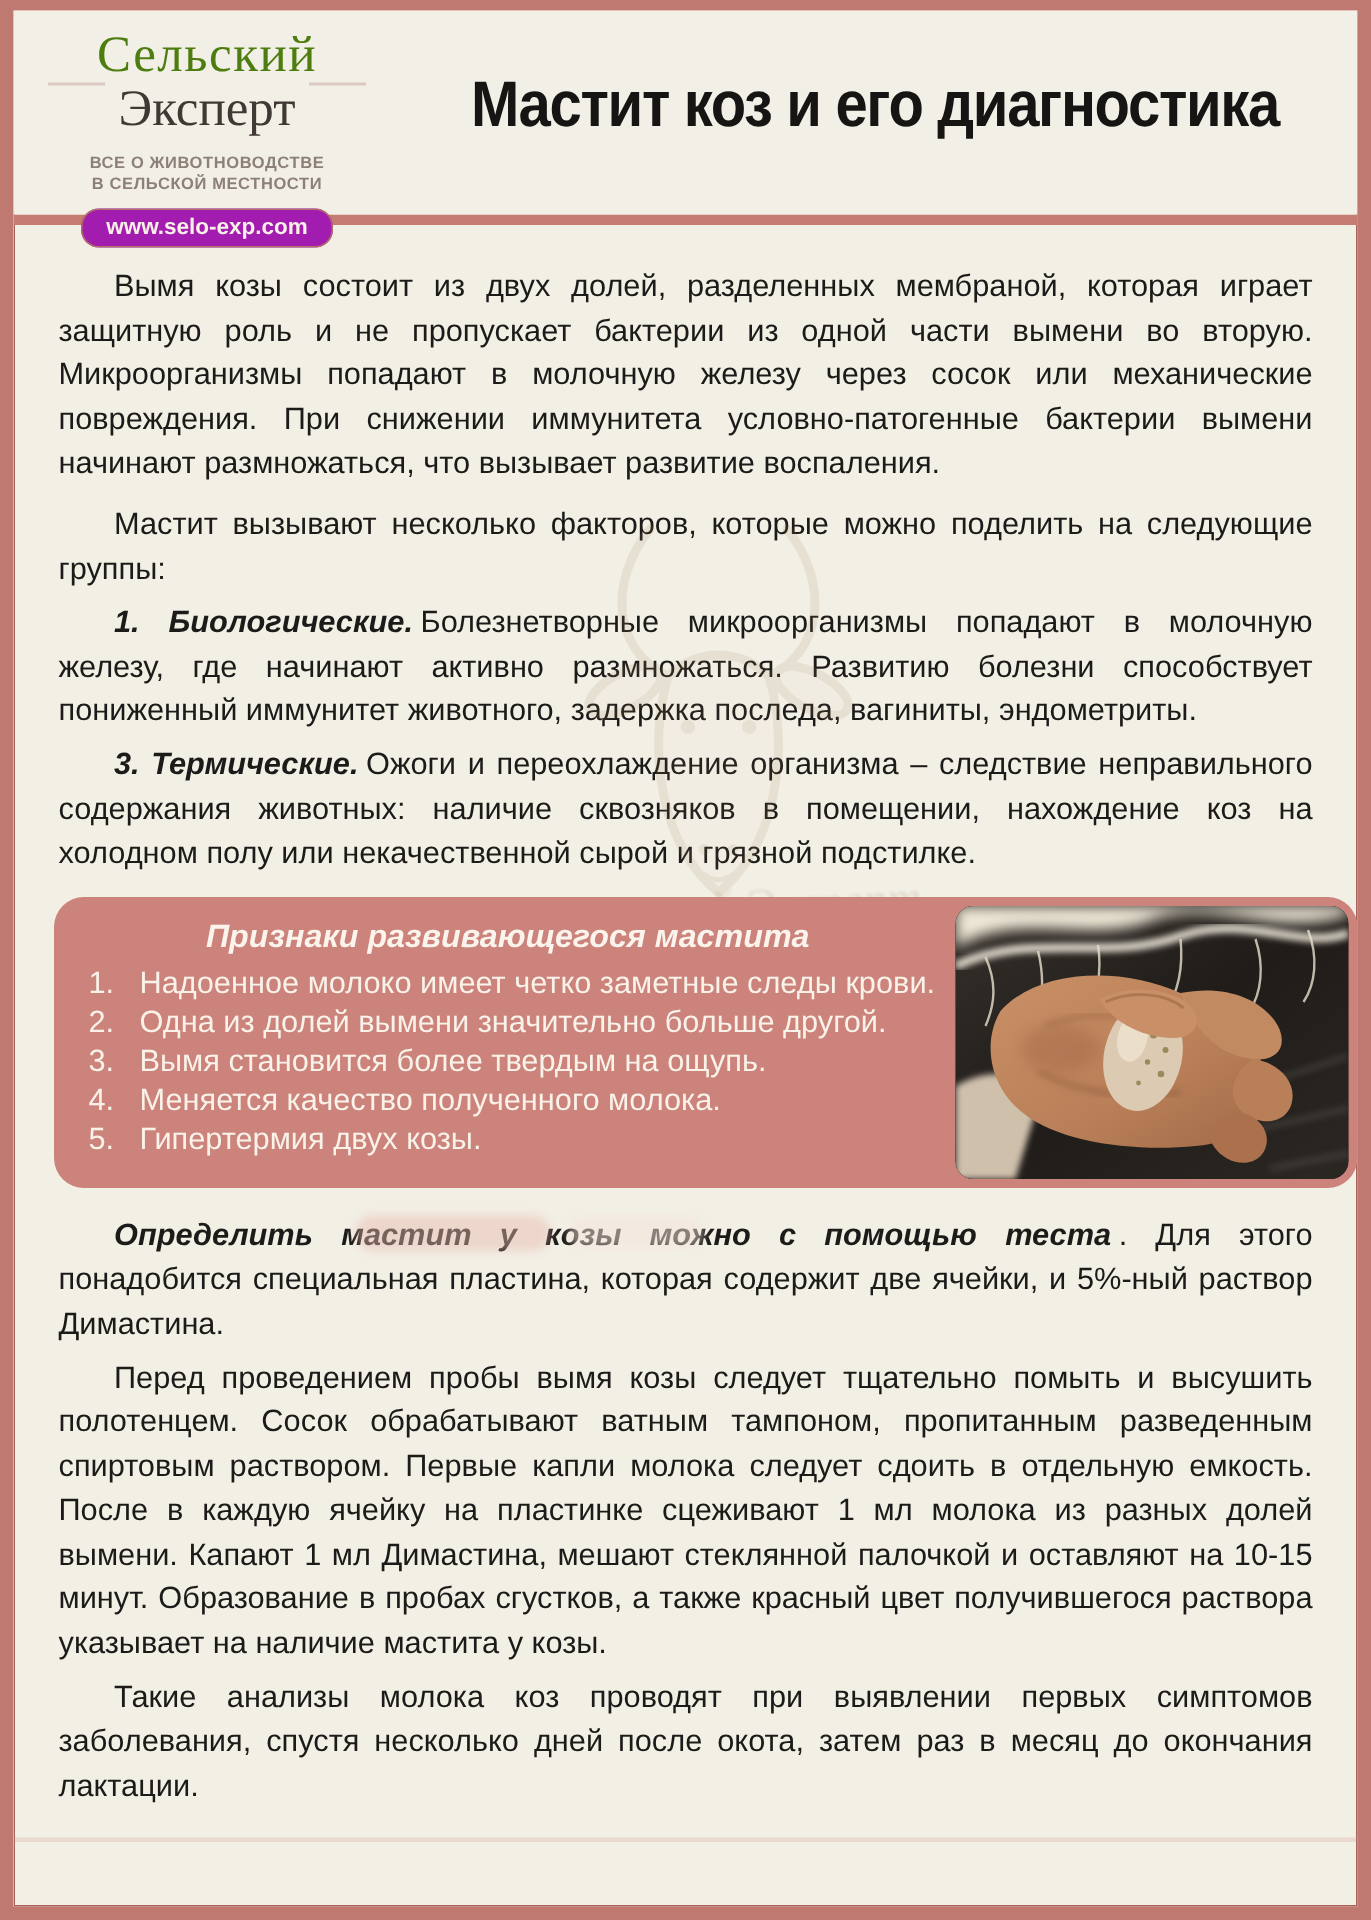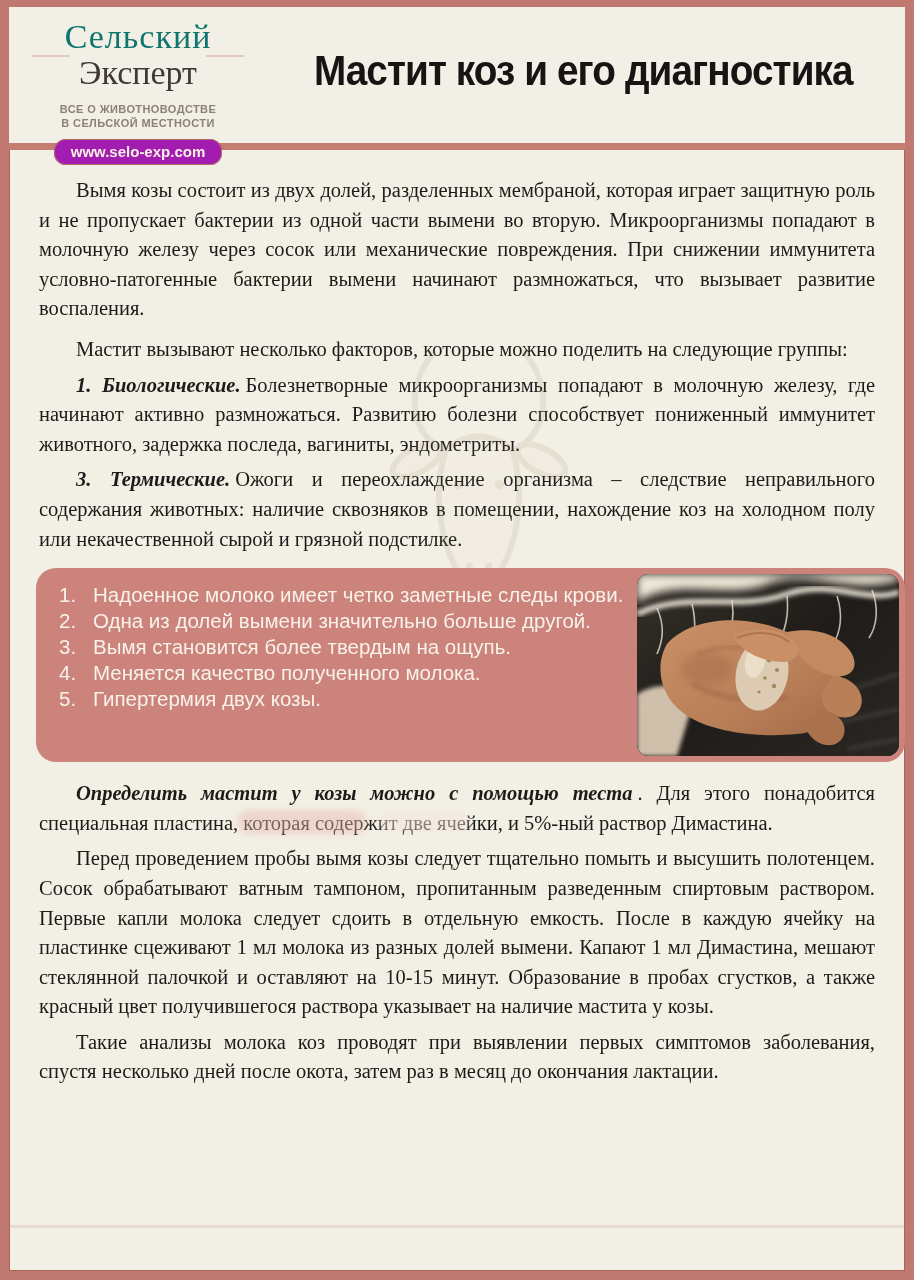--- a/index.html
+++ b/index.html
@@ -22,21 +22,21 @@
     display: flex;
     height: 136px;
     background: #f2efe6;
     position: relative;
   }
   .logo {
     width: 258px;
     padding-top: 13px;
     display: flex; flex-direction: column; align-items: center;
   }
-  .logo-name { font-family: "Liberation Serif", serif; color: #0f766e; }
+  .logo-name { font-family: "Liberation Serif", serif; color: #4d7c0f; }
   .logo-line1 { font-size: 34px; letter-spacing: 1px; line-height: 34px; }
   .logo-line2-row { display: flex; align-items: flex-start; gap: 9px; margin-top: 1px; }
   .logo-rule { width: 38px; height: 2px; background: #ddc9c2; }
   .logo-line2 { font-family: "Liberation Serif", serif; font-size: 34px; line-height: 36px; color: #3f3834; }
   .tagline {
     margin-top: 11px;
     font-size: 11px; line-height: 14px;
     letter-spacing: .4px;
     color: #8c8078;
     text-align: center;
@@ -68,21 +68,21 @@
   .header-divider { height: 7px; background: #c57d72; }
 
   
   .body {
     position: relative;
     padding: 26px 30px 0 30px;
     font-size: 20.5px;
     line-height: 29.6px;
     text-align: justify;
   }
-  .body p { text-indent: 37px; font-family: Liberation Serif, serif; }
+  .body p { text-indent: 37px; }
   .mb { margin-bottom: 11px; }
   .mb-s { margin-bottom: 6px; }
   .lead { font-weight: bold; font-style: italic; margin-right: 5px; }
 
   
   .wm-goat { position: absolute; left: 350px; top: 180px; width: 240px; height: 290px; opacity: .13; pointer-events: none; }
   .wm-script {
     position: absolute; left: 330px; top: 440px; width: 300px;
     font-family: "Liberation Serif", serif; font-style: italic;
     font-size: 32px; color: #9d8358; opacity: .18;
@@ -179,20 +179,21 @@
 
     <p class="mb-s">Мастит вызывают несколько факторов, которые можно поделить на следующие группы:</p>
 
     <p class="mb-s"><span class="lead">1. Биологические.</span><span>Болезнетворные микроорганизмы попадают в молочную железу, где начинают активно размножаться. Развитию болезни способствует пониженный иммунитет животного, задержка последа, вагиниты, эндометриты.</span></p>
 
 
     <p><span class="lead">3. Термические.</span><span>Ожоги и переохлаждение организма – следствие неправильного содержания животных: наличие сквозняков в помещении, нахождение коз на холодном полу или некачественной сырой и грязной подстилке.</span></p>
 
     <div class="signs-panel">
       <div class="signs-text">
+        <div class="signs-title">Признаки развивающегося мастита</div>
         <ol class="signs-list">
           <li>Надоенное молоко имеет четко заметные следы крови.</li>
           <li>Одна из долей вымени значительно больше другой.</li>
           <li>Вымя становится более твердым на ощупь.</li>
           <li>Меняется качество полученного молока.</li>
           <li>Гипертермия двух козы.</li>
         </ol>
       </div>
       <div class="photo-frame">
         <svg width="262" height="182" viewBox="0 0 262 182">

